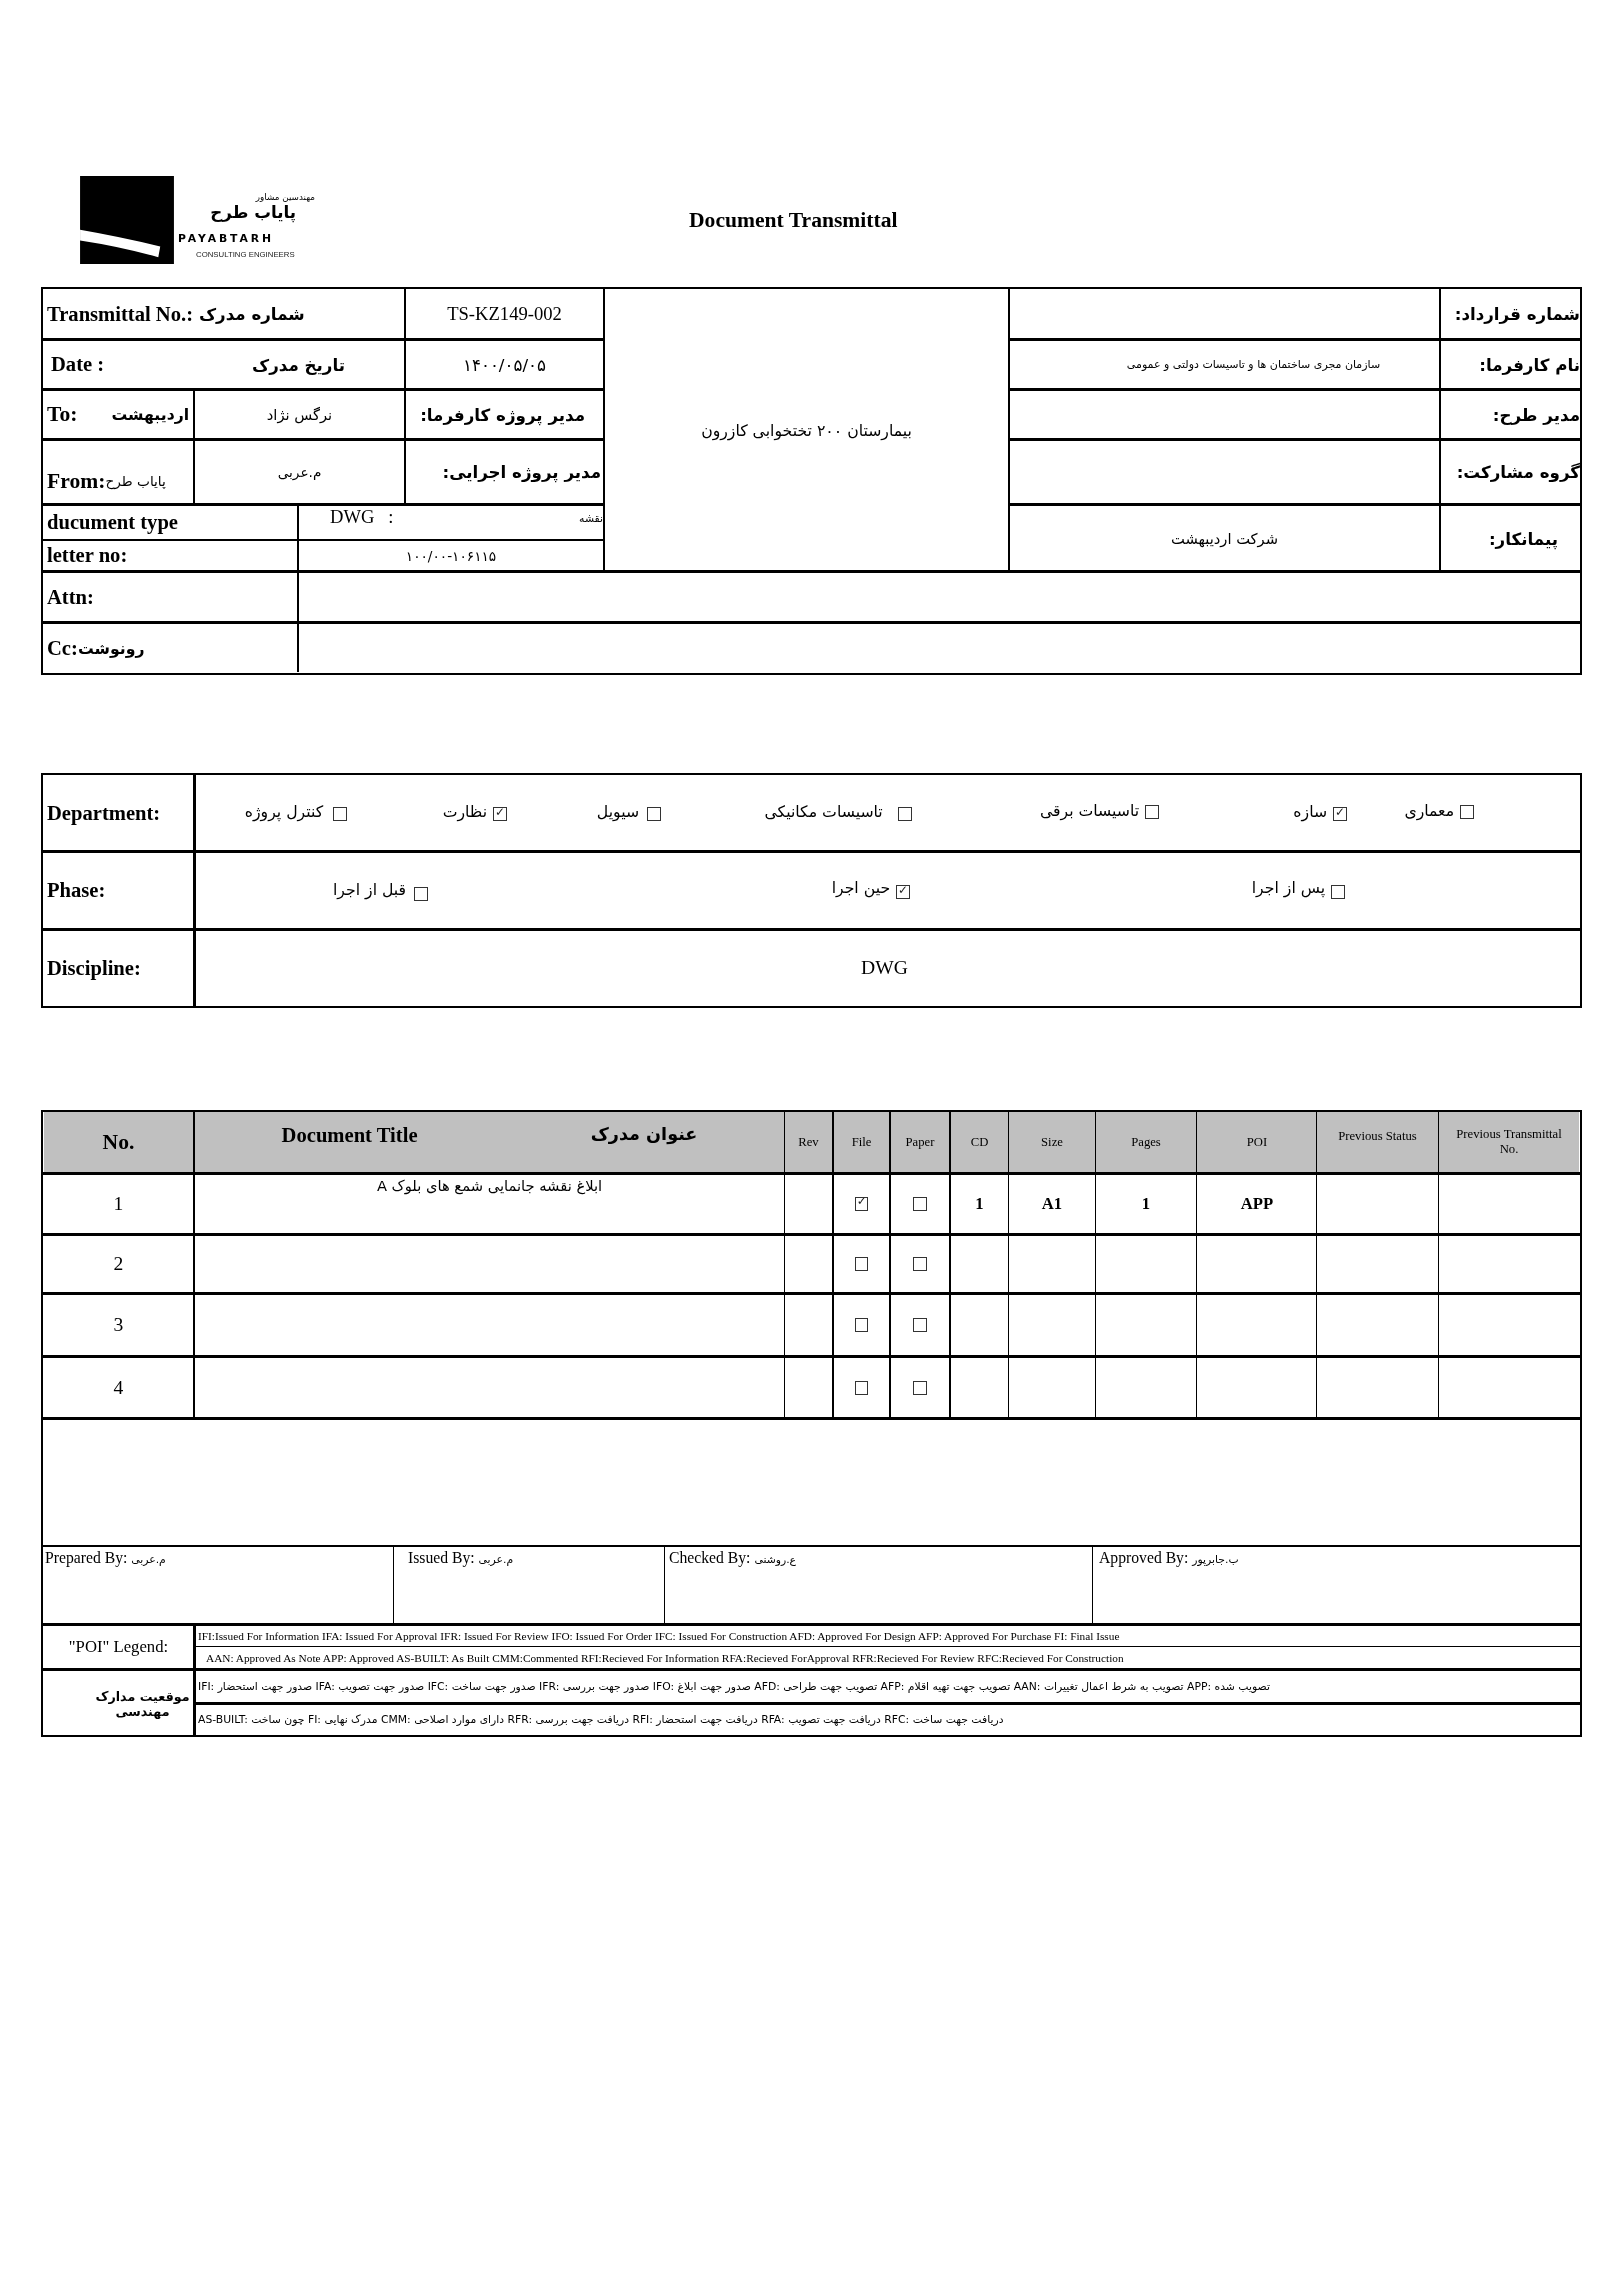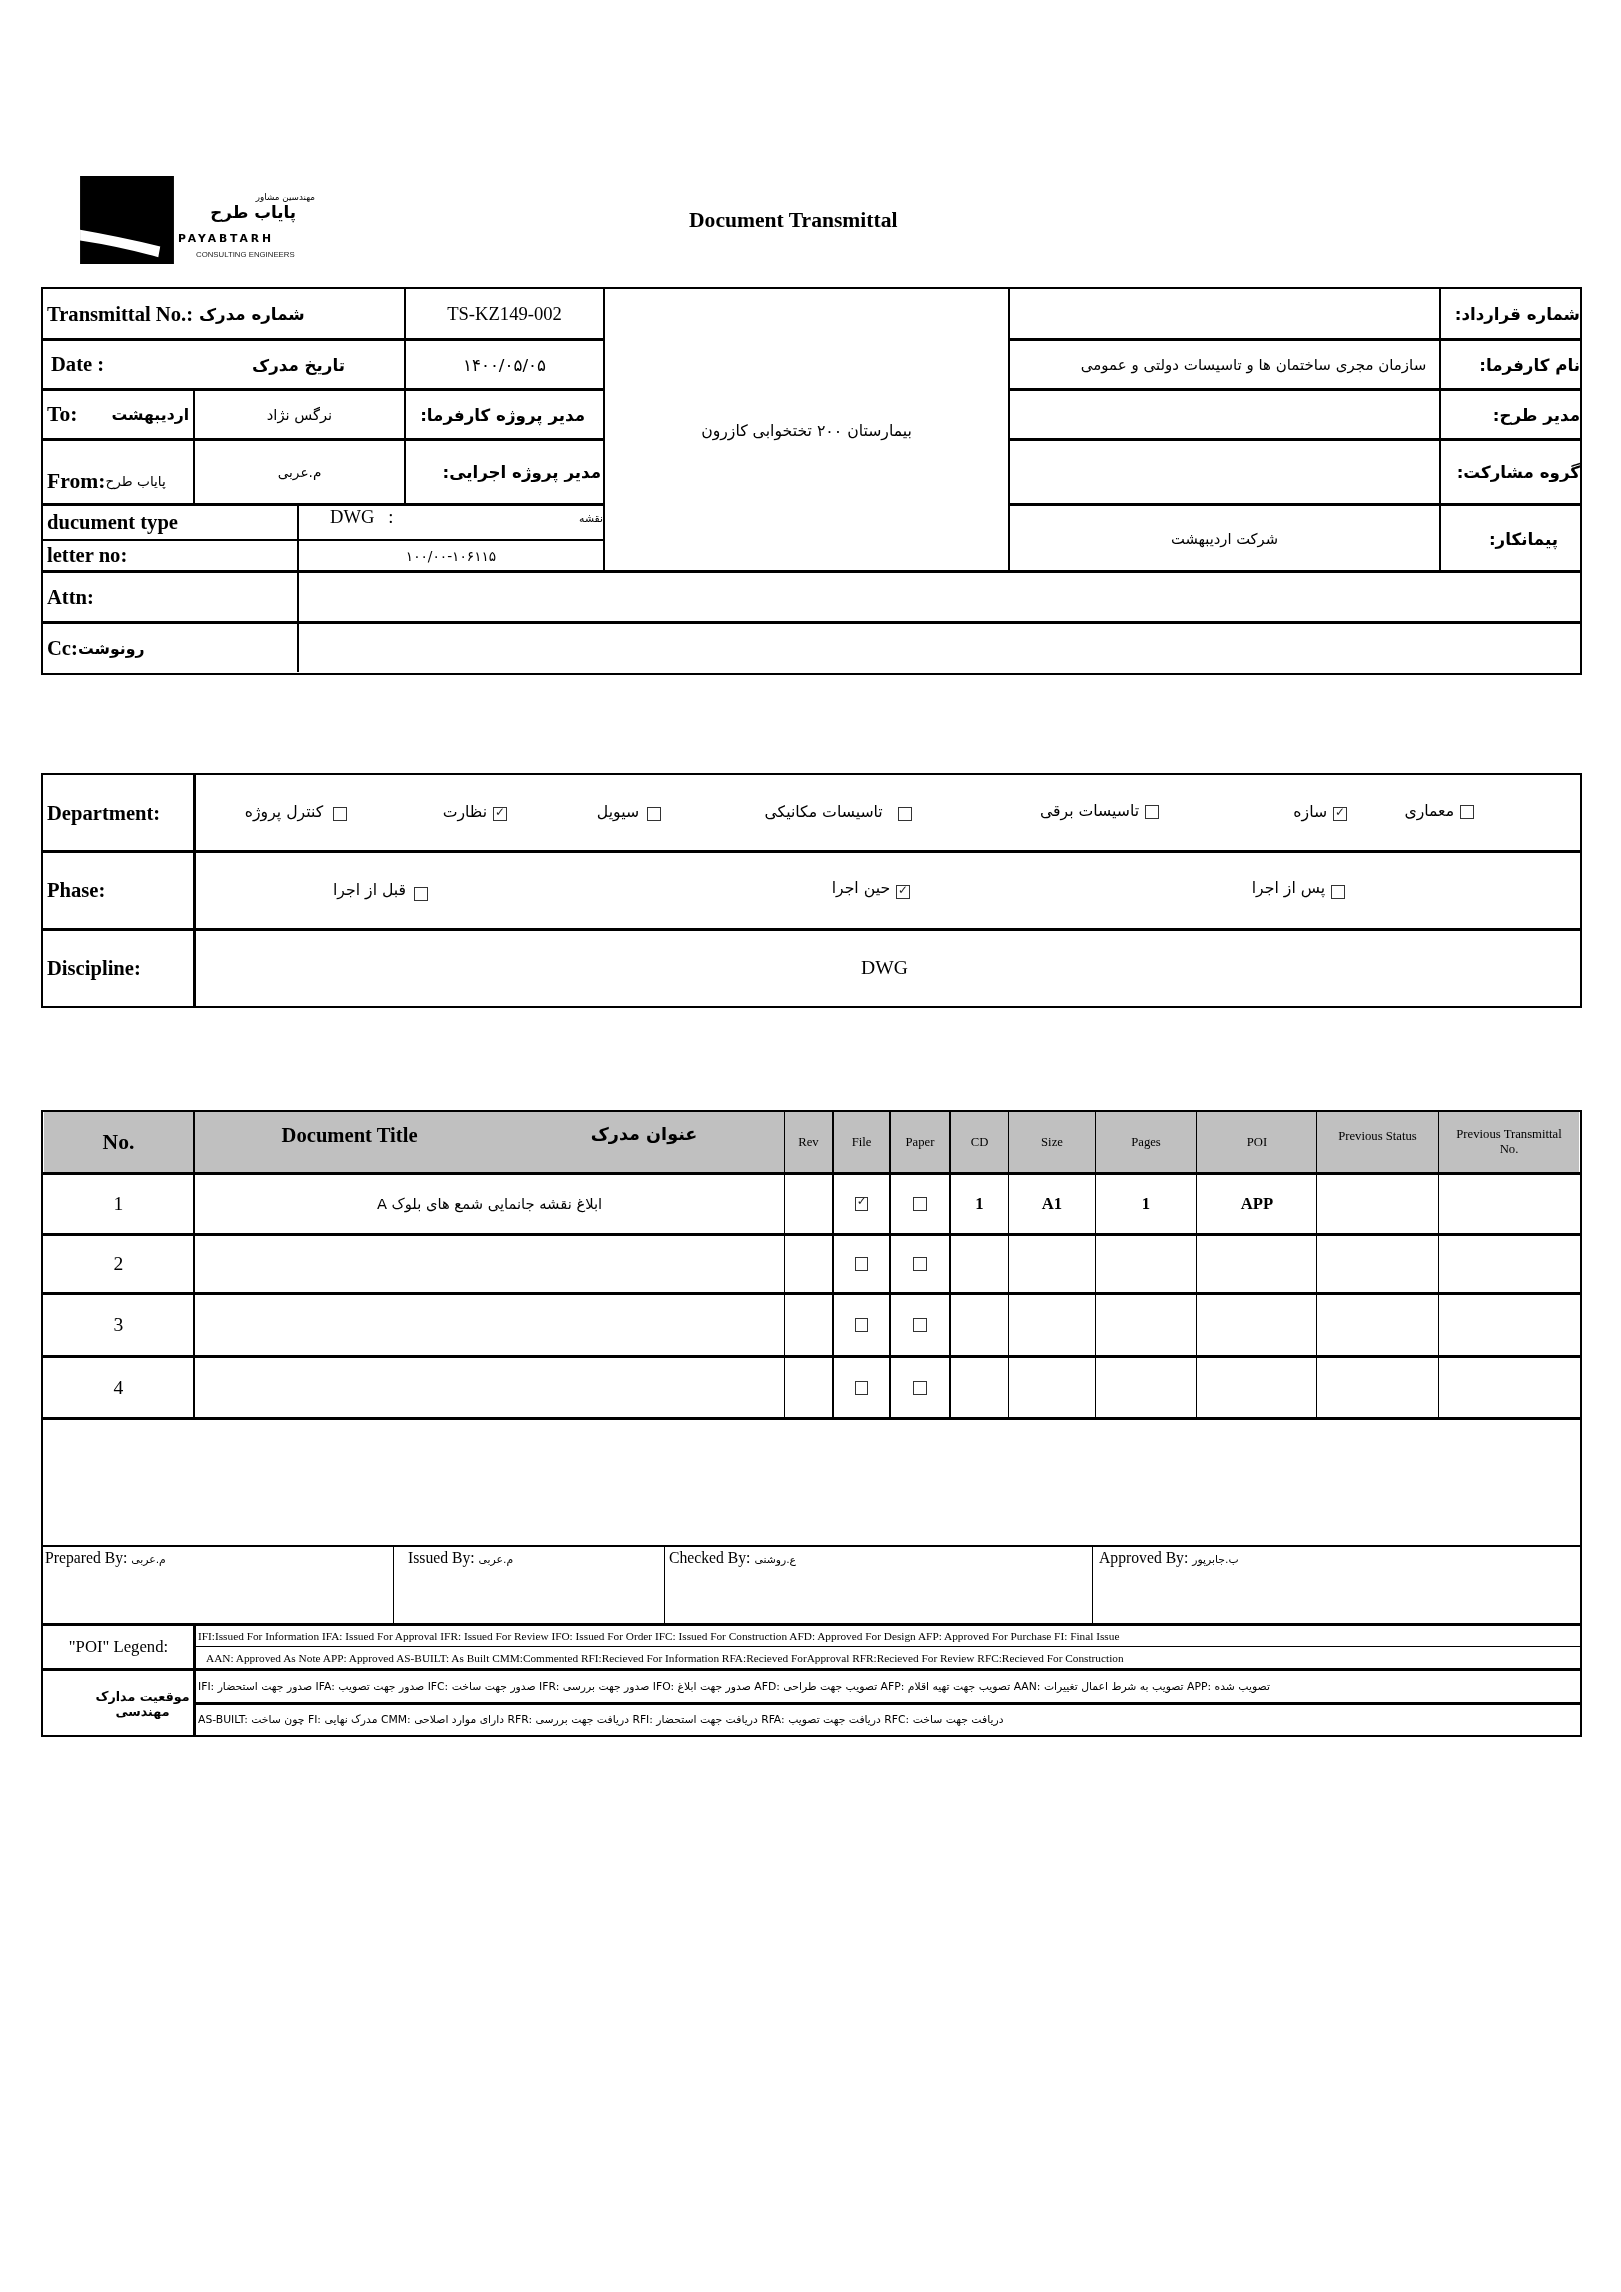--- a/index.html
+++ b/index.html
@@ -85,21 +85,21 @@
 </div>
 
 <div class="cell b" style="left:47px;top:541px;width:250px;height:29px;font-size:20.6px;">letter no:</div>
 <div class="cell center" style="left:299px;top:541px;width:304px;height:29px;font-size:13.7px;font-family:'DejaVu Sans',sans-serif;">۱۰۰/۰۰-۱۰۶۱۱۵</div>
 
 <div class="cell center fa" style="left:605px;top:290px;width:403px;height:280px;font-size:15.7px;">بیمارستان ۲۰۰ تختخوابی کازرون</div>
 
 <div class="cell fa" style="left:1010px;top:290px;width:429px;height:48px;"></div>
 <div class="cell fa b" style="left:1441px;top:290px;width:139px;height:48px;font-size:16.7px;justify-content:flex-start;">شماره قرارداد:</div>
 
-<div class="cell center fa" style="left:1010px;top:341px;width:487px;height:47px;font-size:15px;">سازمان مجری ساختمان ها و تاسیسات دولتی و عمومی</div>
+<div class="cell center fa" style="left:1010px;top:341px;width:487px;height:47px;font-size:11px;">سازمان مجری ساختمان ها و تاسیسات دولتی و عمومی</div>
 <div class="cell fa b" style="left:1441px;top:341px;width:139px;height:47px;font-size:16.7px;justify-content:flex-start;">نام کارفرما:</div>
 
 <div class="cell fa" style="left:1010px;top:391px;width:429px;height:47px;"></div>
 <div class="cell fa b" style="left:1441px;top:391px;width:139px;height:47px;font-size:16.7px;justify-content:flex-start;">مدیر طرح:</div>
 
 <div class="cell fa" style="left:1010px;top:441px;width:429px;height:62px;"></div>
 <div class="cell fa b" style="left:1441px;top:441px;width:139px;height:62px;font-size:16.7px;justify-content:flex-start;">گروه مشارکت:</div>
 
 <div class="cell center fa" style="left:1010px;top:506px;width:429px;height:65px;font-size:14.7px;">شرکت اردیبهشت</div>
 <div class="cell fa b" style="left:1441px;top:506px;width:139px;height:65px;font-size:16.7px;justify-content:flex-start;padding-right:22px;">پیمانکار:</div>
@@ -208,21 +208,21 @@
 <div class="cell center" style="left:951px;top:1112px;width:57px;height:60px;font-size:12.7px;">CD</div>
 <div class="cell center" style="left:1009px;top:1112px;width:86px;height:60px;font-size:12.7px;">Size</div>
 <div class="cell center" style="left:1096px;top:1112px;width:100px;height:60px;font-size:12.7px;">Pages</div>
 <div class="cell center" style="left:1197px;top:1112px;width:120px;height:60px;font-size:12.7px;">POI</div>
 <div class="cell center" style="left:1317px;top:1112px;width:121px;height:49px;font-size:12.7px;padding:0 19.6px;">Previous Status</div>
 <div class="cell center" style="left:1439px;top:1112px;width:140px;height:60px;font-size:12.7px;padding:0 11.8px;">Previous Transmittal No.</div>
 
 <div id="doc-rows">
     <div>
       <div class="cell center" style="left: 44px; top: 1175px; width: 149px; height: 58px; font-size: 19.6px;">1</div>
-      <div class="cell center fa" style="left: 195px; top: 1175px; width: 589px; height: 58px; font-size: 14.7px; align-items: flex-start; padding-top: 20px;">ابلاغ نقشه جانمایی شمع های بلوک A</div>
+      <div class="cell center fa" style="left: 195px; top: 1175px; width: 589px; height: 58px; font-size: 14.7px; align-items: flex-start; padding-top: 2px;">ابلاغ نقشه جانمایی شمع های بلوک A</div>
       <div class="cell center" style="left: 785px; top: 1175px; width: 47px; height: 58px; font-size: 13.7px;"></div>
       <div class="cell center" style="left: 834px; top: 1175px; width: 55px; height: 58px;">
         <span class="cb checked"></span>
       </div>
       <div class="cell center" style="left: 891px; top: 1175px; width: 58px; height: 58px;">
         <span class="cb"></span>
       </div>
       <div class="cell center" style="left: 951px; top: 1175px; width: 57px; height: 58px; font-size: 16.7px; font-weight: bold;">1</div>
       <div class="cell center" style="left: 1009px; top: 1175px; width: 86px; height: 58px; font-size: 16.7px; font-weight: bold;">A1</div>
       <div class="cell center" style="left: 1096px; top: 1175px; width: 100px; height: 58px; font-size: 16.7px; font-weight: bold;">1</div>

